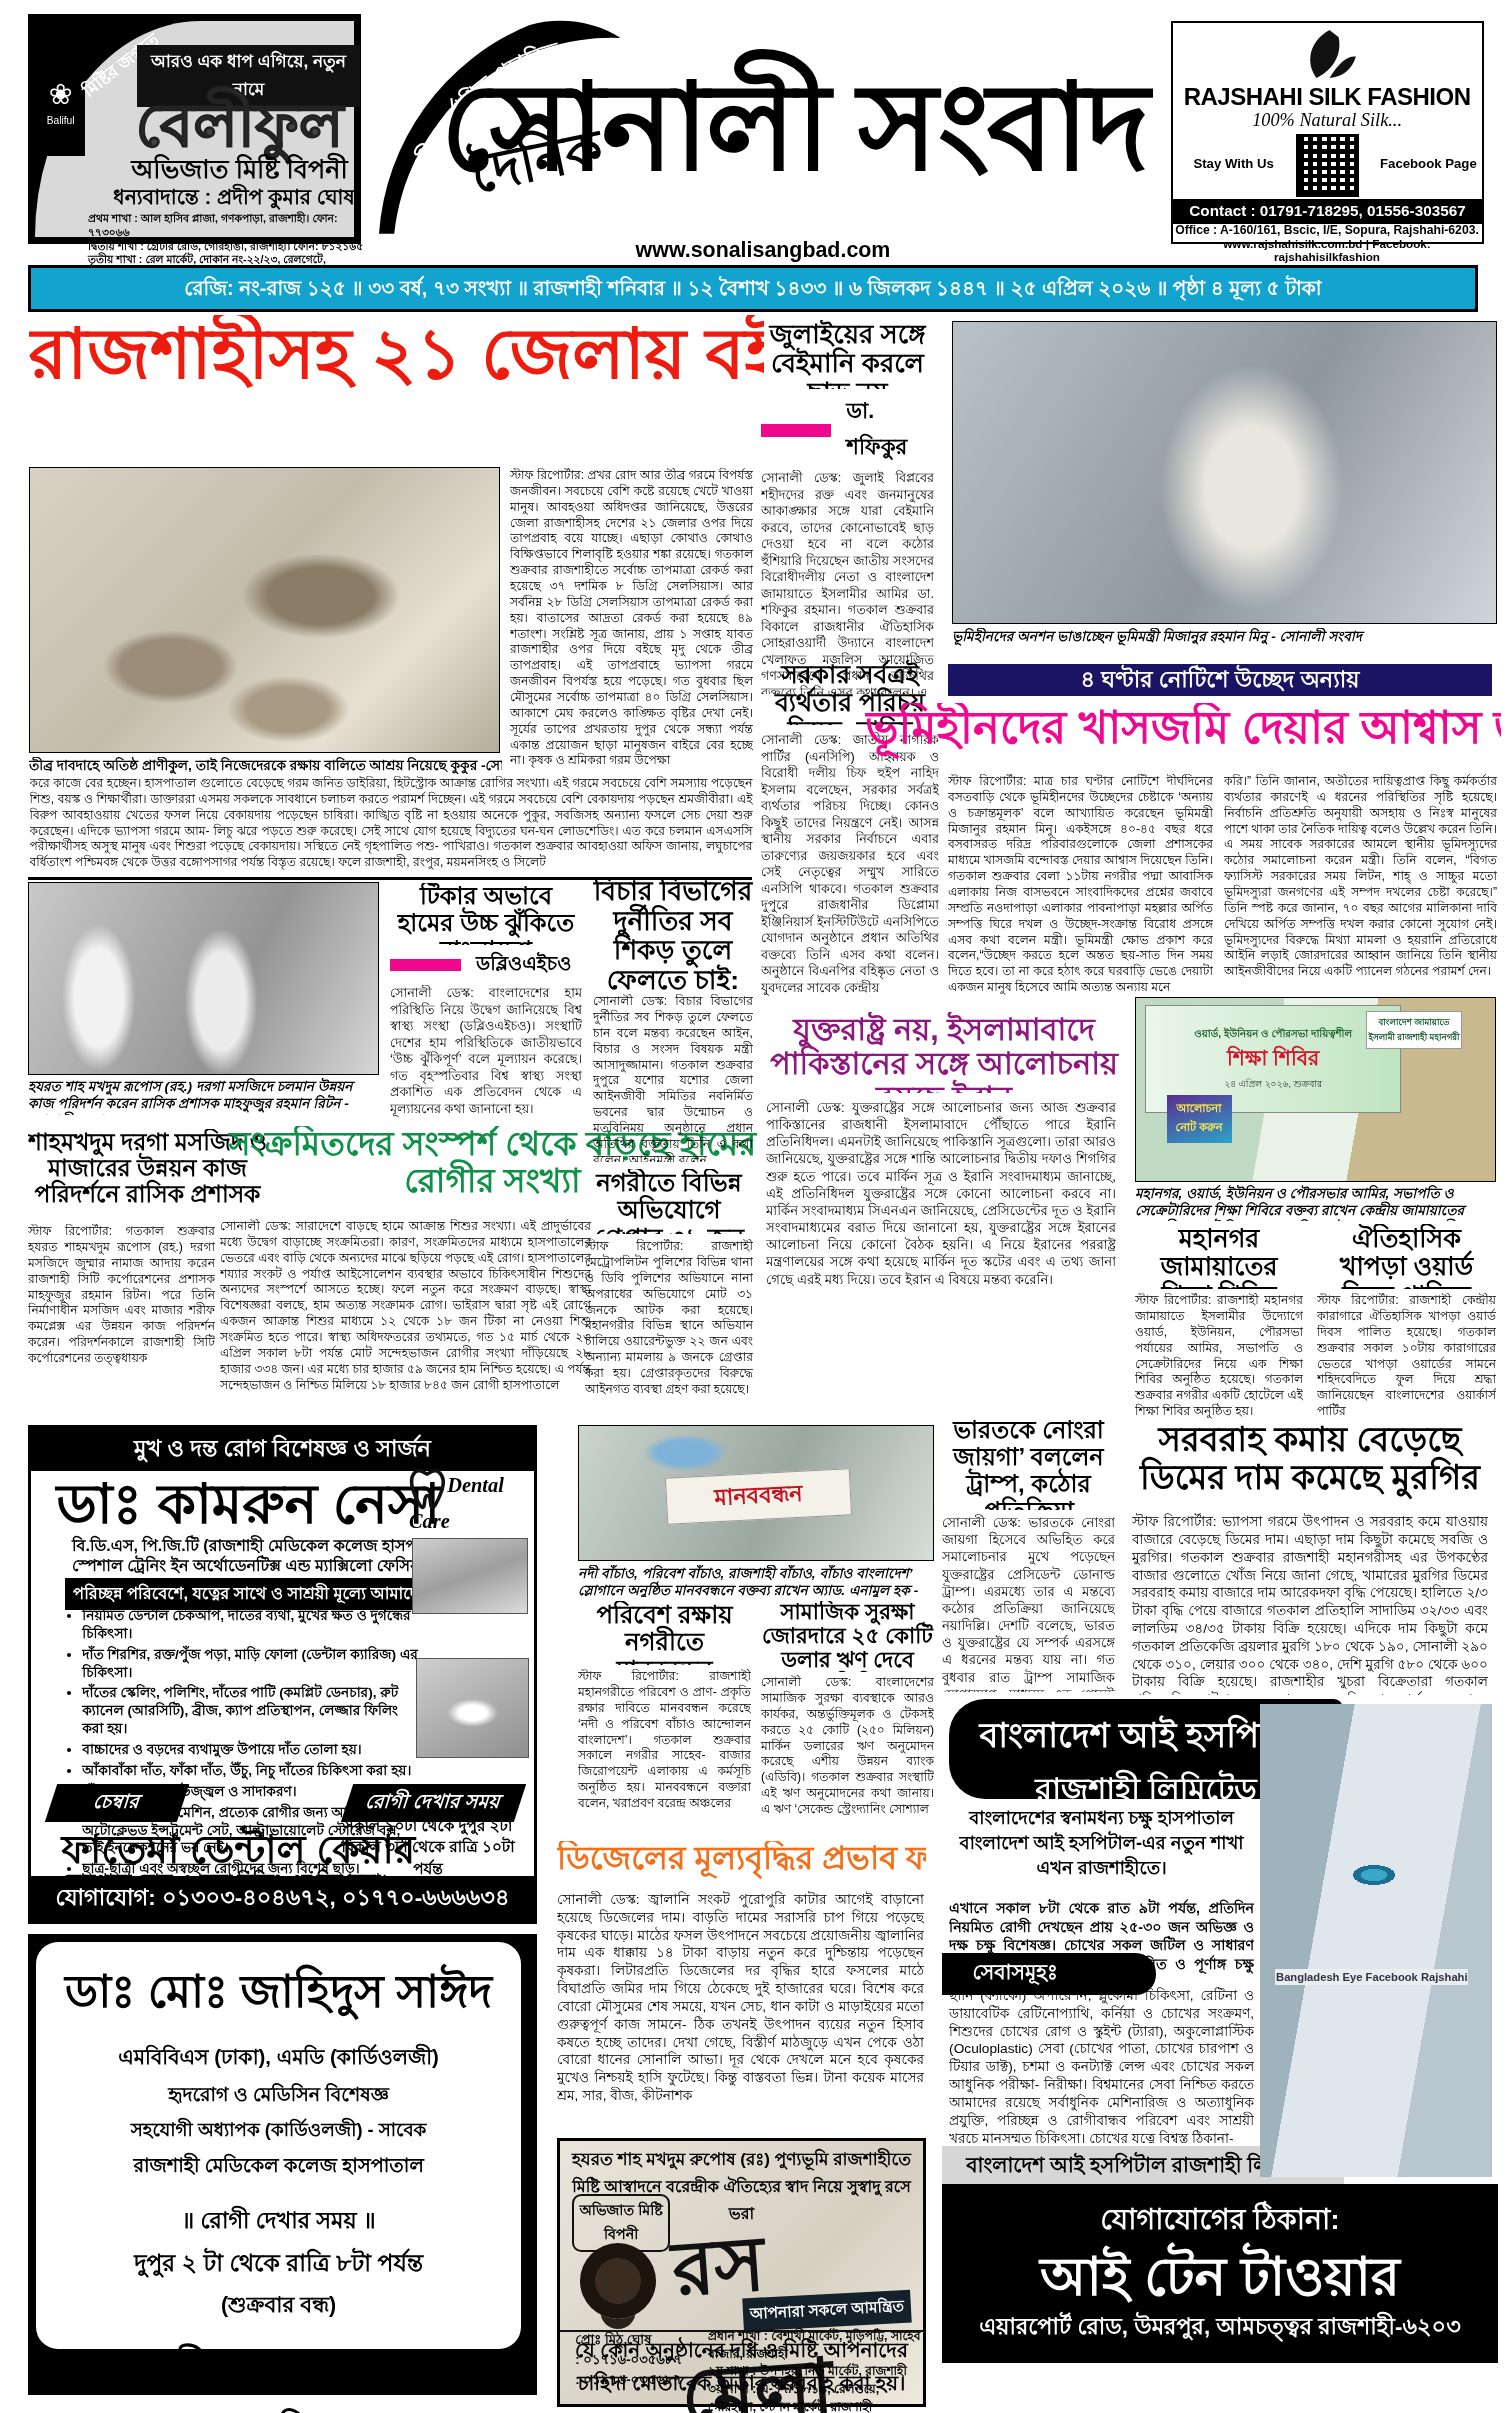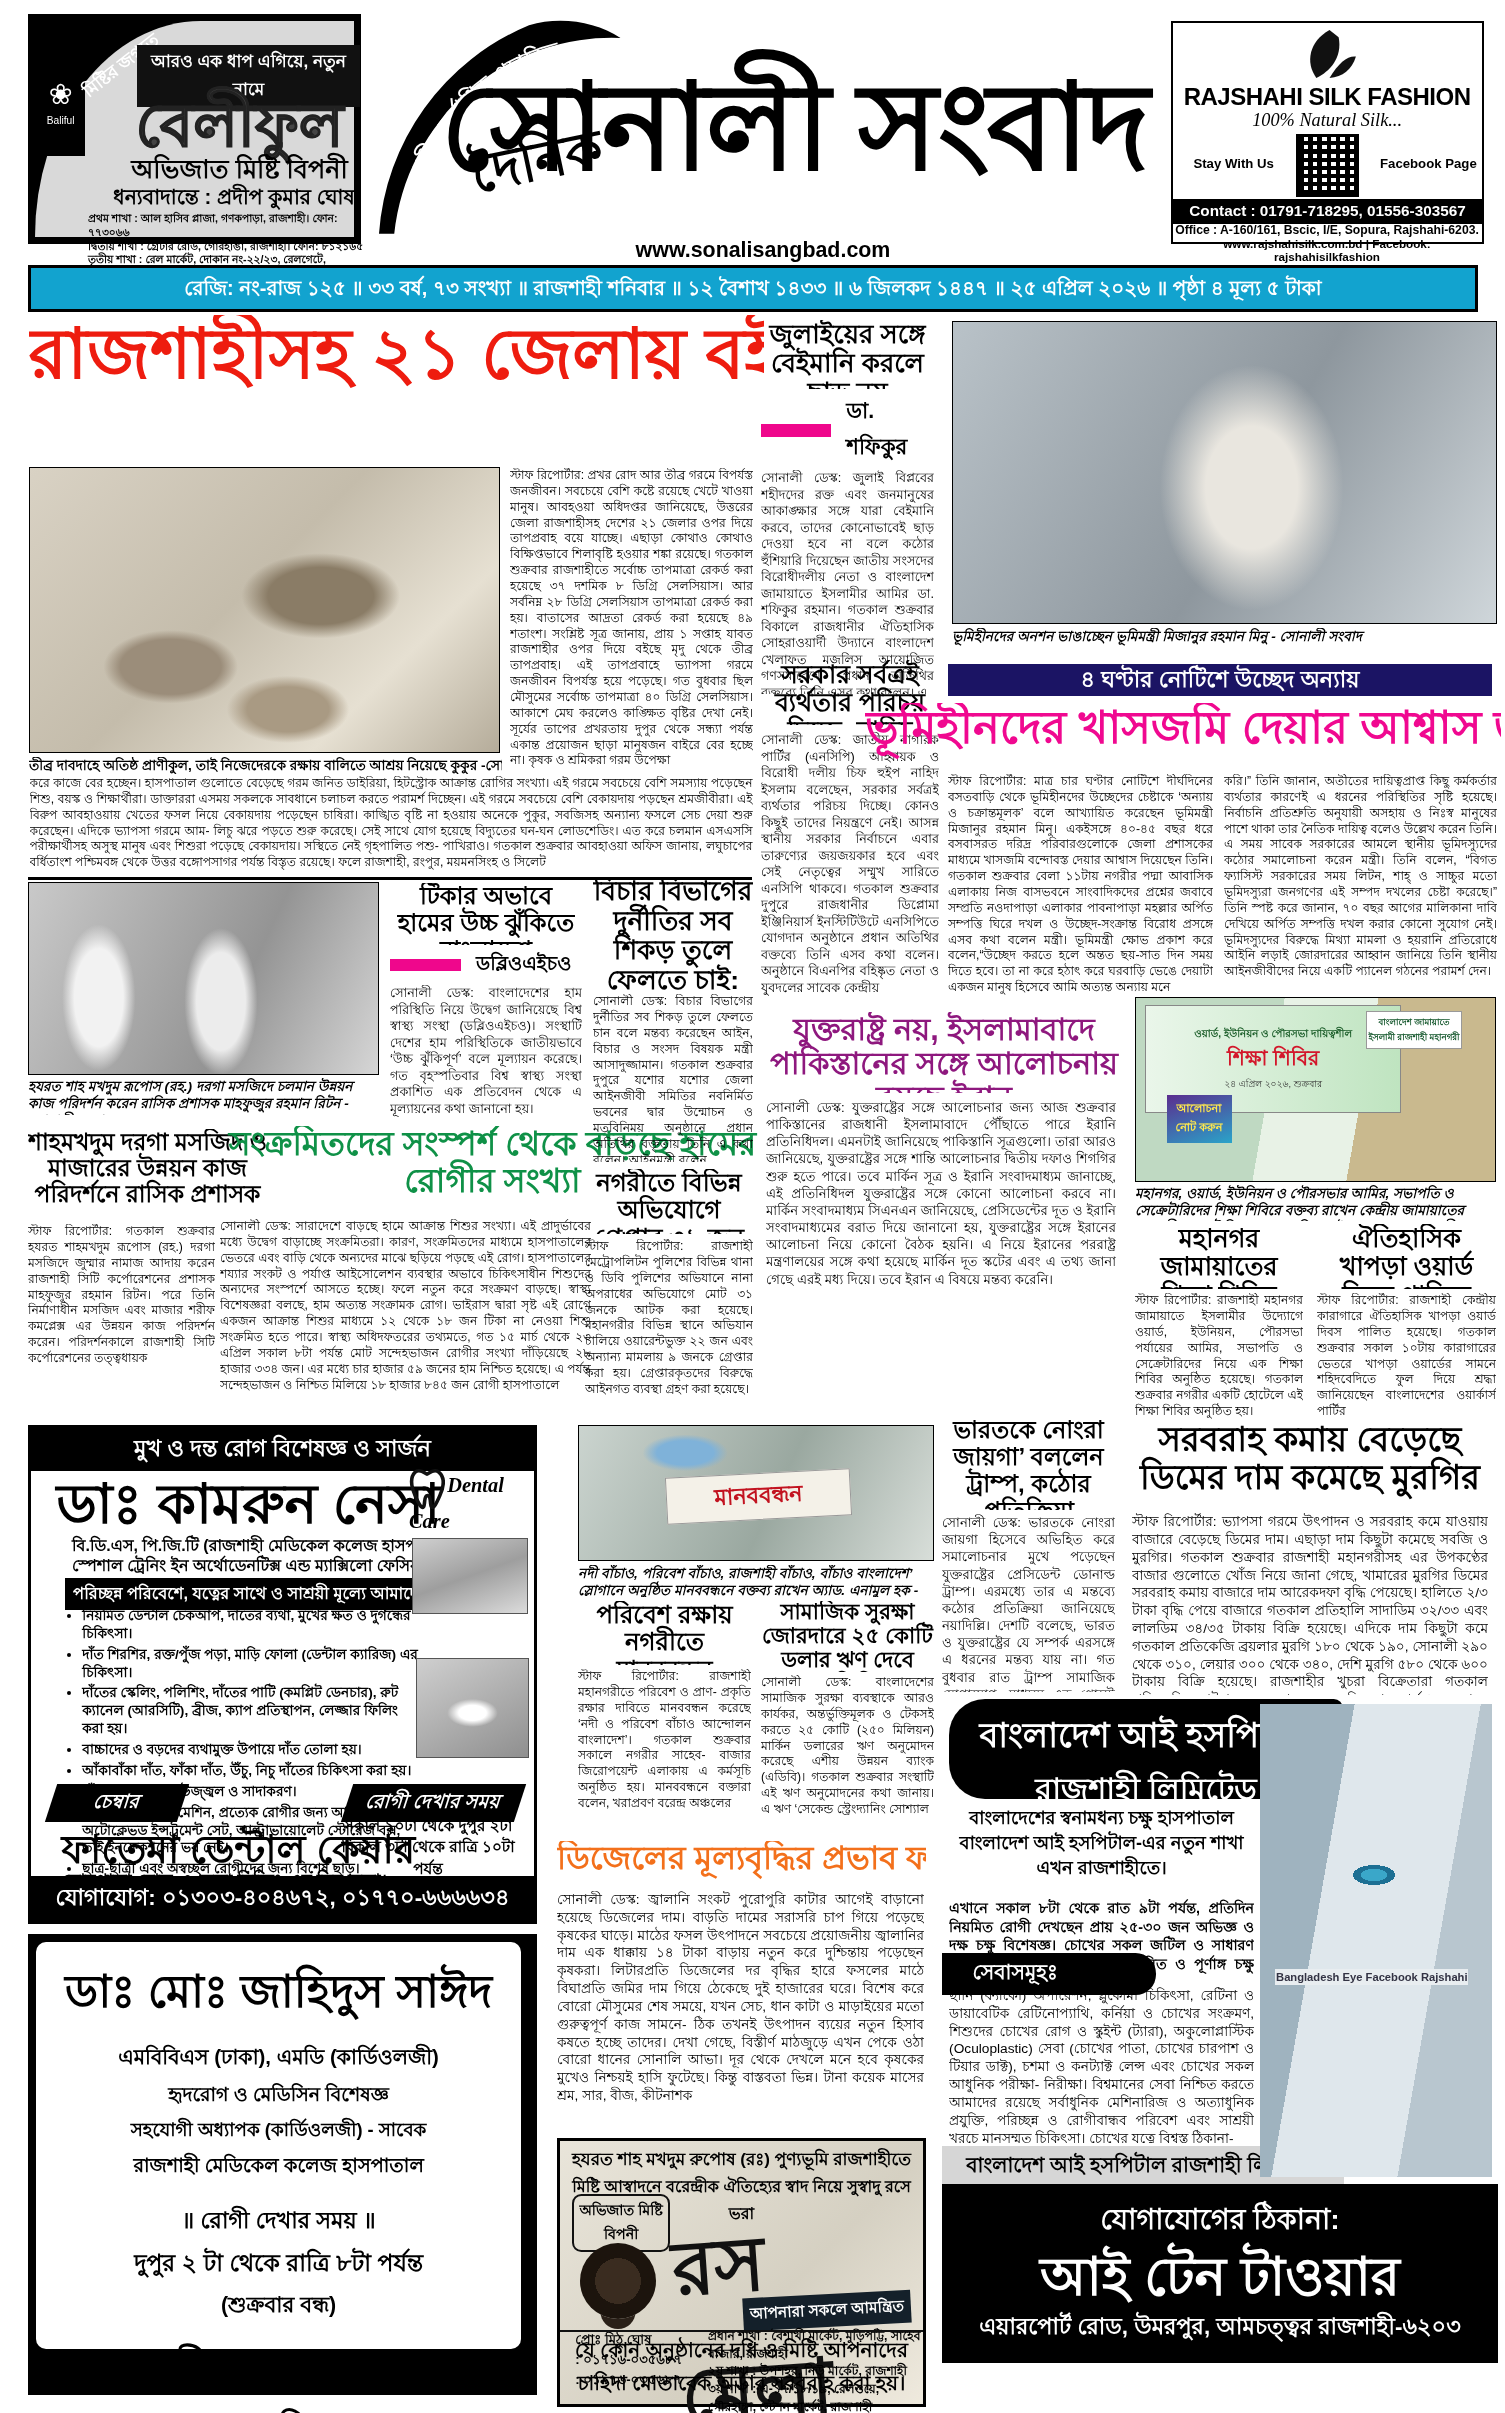--- a/index.html
+++ b/index.html
@@ -204,21 +204,21 @@
     <div class="abs revbar b ctr" style="left:316px;top:356px;width:173px;font-size:19.3px;padding:3.1px 0;transform:skewX(-18deg);">রোগী দেখার সময়</div>
     <div class="abs b ctr" style="left:295px;top:387px;width:204px;font-size:15.3px;line-height:1.4;">
       <div>সকাল ১০টা থেকে দুপুর ২টা</div>
       <div>বিকাল ৩টা থেকে রাত্রি ১০টা পর্যন্ত</div>
       <div>শুক্রবার আলোচনা সাপেক্ষে</div>
     </div>
     <div class="abs revbar b ctr" style="left:0;bottom:0;width:100%;font-size:22.4px;padding:4.1px 0;">যোগাযোগ: ০১৩০৩-৪০৪৬৭২, ০১৭৭০-৬৬৬৬৩৪</div>
   </div>
 
   <div class="abs" style="left:28px;top:1934px;width:509px;height:461px;background:#000;padding:0;">
-    <div class="abs ctr" style="left:8.1px;top:8.1px;width:485px;height:407px;background:#fff;border-radius:10px;">
+    <div class="abs ctr" style="left:8.1px;top:8.1px;width:485px;height:407px;background:#fff;border-radius:22px;">
       <div class="b" style="font-size:45px;margin-top:15.3px;">ডাঃ মোঃ জাহিদুস সাঈদ</div>
       <div class="b" style="font-size:20.4px;margin-top:9.2px;">এমবিবিএস (ঢাকা), এমডি (কার্ডিওলজী)</div>
       <div class="b" style="font-size:19px;margin-top:4.1px;">হৃদরোগ ও মেডিসিন বিশেষজ্ঞ</div>
       <div class="b" style="font-size:18.3px;margin-top:4.1px;">সহযোগী অধ্যাপক (কার্ডিওলজী) - সাবেক</div>
       <div class="b" style="font-size:19.3px;margin-top:4.1px;">রাজশাহী মেডিকেল কলেজ হাসপাতাল</div>
       <div class="b" style="font-size:22.4px;margin-top:20.4px;">॥ রোগী দেখার সময় ॥</div>
       <div class="b" style="font-size:23.4px;margin-top:5.1px;">দুপুর ২ টা থেকে রাত্রি ৮টা পর্যন্ত</div>
       <div class="b" style="font-size:21.4px;margin-top:4.1px;">(শুক্রবার বন্ধ)</div>
       <div class="b" style="font-size:37px;margin-top:13.2px;">রাজশাহী রয়্যাল হাসপাতাল প্রা:লি:</div>
 

